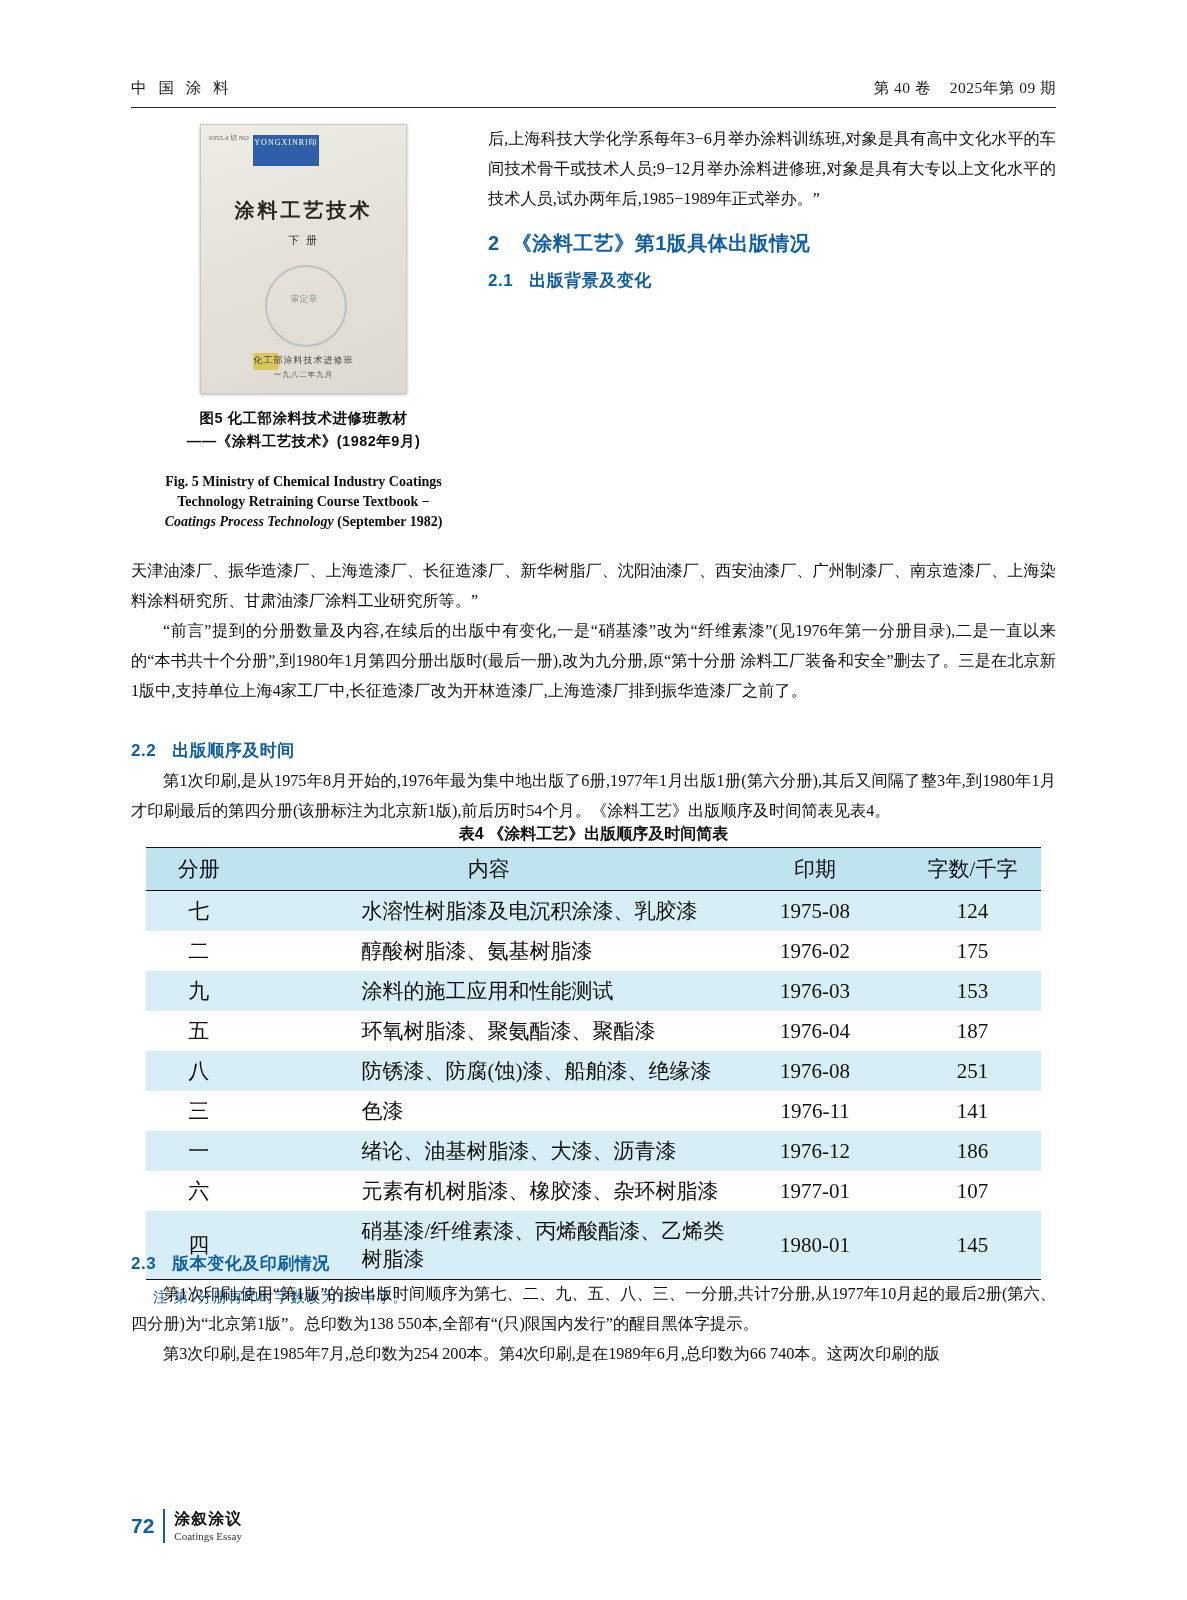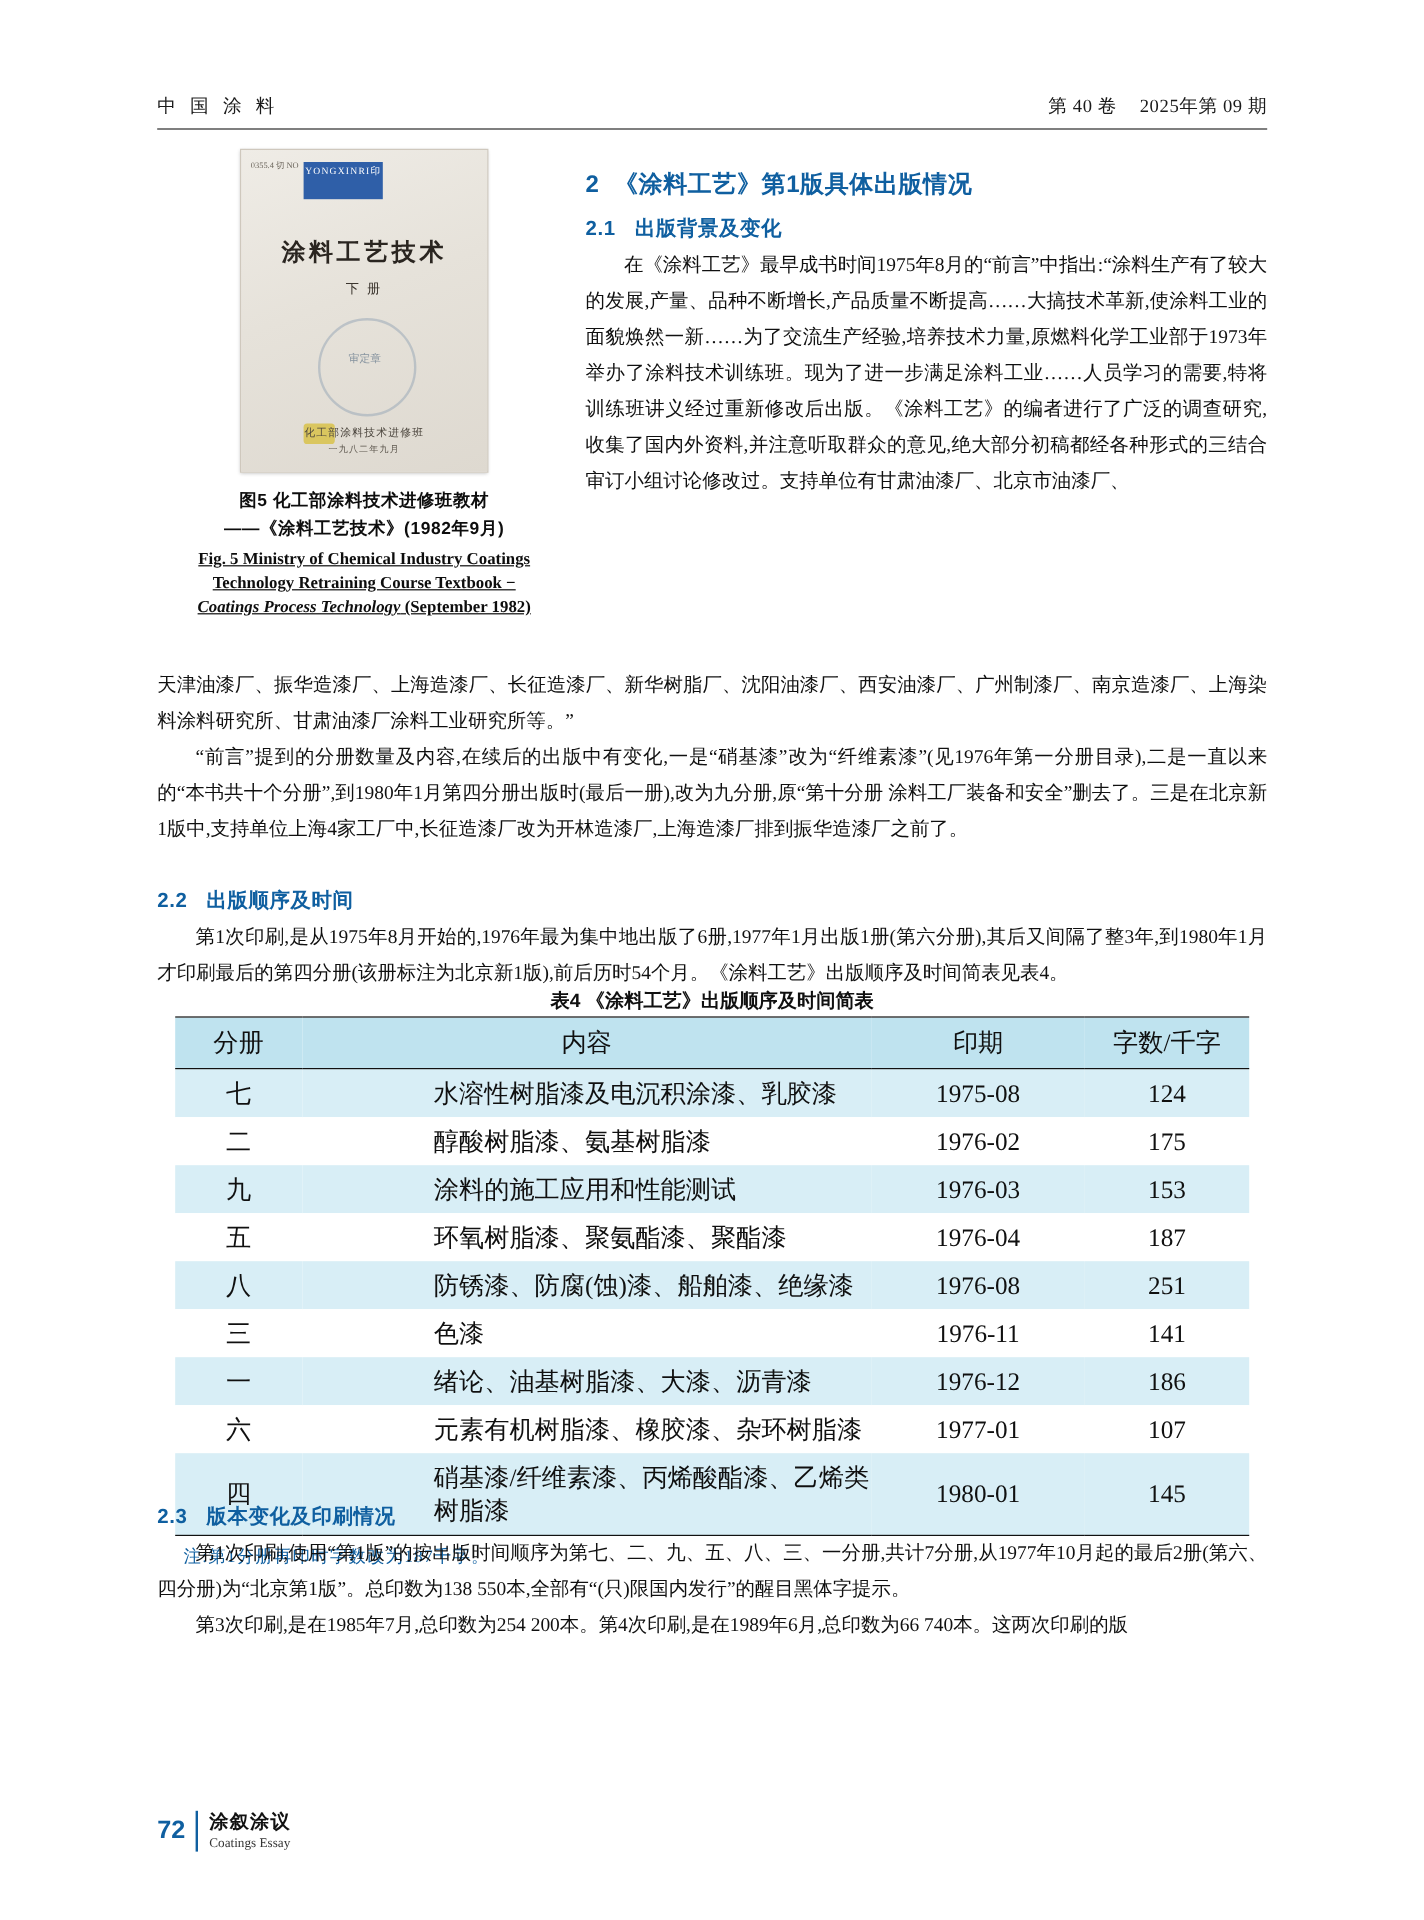--- a/index.html
+++ b/index.html
@@ -175,26 +175,25 @@
   }
   .fig-caption .cn2 {
     font-weight: bold;
     font-family: "Liberation Sans", sans-serif;
     display: block;
     margin-top: 2px;
     letter-spacing: 0.5px;
   }
   .fig-caption .en {
     display: block;
-    margin-top: 5px;
+    margin-top: 20px;
     font-weight: bold;
     font-size: 14px;
     line-height: 20px;
     font-family: "Liberation Serif", serif;
-    text-decoration: underline;
   }
   .fig-caption .en i {
     font-style: italic;
   }
 
   .right-col {
     position: absolute;
     top: 124px;
     left: 488px;
     width: 568px;
@@ -373,30 +372,30 @@
       <span class="cn2">——《涂料工艺技术》(1982年9月)</span>
       <span class="en">
         <span>Fig. 5   Ministry of Chemical Industry Coatings</span><br>
         <span>Technology Retraining Course Textbook −</span><br>
         <i>Coatings Process Technology</i><span> (September 1982)</span>
       </span>
     </div>
   </div>
 
   <div class="right-col">
+    <p class="body">后,上海科技大学化学系每年3−6月举办涂料训练班,对象是具有高中文化水平的车间技术骨干或技术人员;9−12月举办涂料进修班,对象是具有大专以上文化水平的技术人员,试办两年后,1985−1989年正式举办。”</p>
 
     <h2 class="section">
       <span class="num">2</span><span>《涂料工艺》第1版具体出版情况</span>
     </h2>
 
     <h3 class="subsection">
       <span class="num">2.1</span><span>出版背景及变化</span>
     </h3>
 
-    <p class="body indent">在《涂料工艺》最早成书时间1975年8月的“前言”中指出:“涂料生产有了较大的发展,产量、品种不断增长,产品质量不断提高……大搞技术革新,使涂料工业的面貌焕然一新……为了交流生产经验,培养技术力量,原燃料化学工业部于1973年举办了涂料技术训练班。现为了进一步满足涂料工业……人员学习的需要,特将训练班讲义经过重新修改后出版。《涂料工艺》的编者进行了广泛的调查研究,收集了国内外资料,并注意听取群众的意见,绝大部分初稿都经各种形式的三结合审订小组讨论修改过。支持单位有甘肃油漆厂、北京市油漆厂、</p>
   </div>
 
   <div class="full" id="full-1">
     <p class="body">天津油漆厂、振华造漆厂、上海造漆厂、长征造漆厂、新华树脂厂、沈阳油漆厂、西安油漆厂、广州制漆厂、南京造漆厂、上海染料涂料研究所、甘肃油漆厂涂料工业研究所等。”</p>
     <p class="body indent">“前言”提到的分册数量及内容,在续后的出版中有变化,一是“硝基漆”改为“纤维素漆”(见1976年第一分册目录),二是一直以来的“本书共十个分册”,到1980年1月第四分册出版时(最后一册),改为九分册,原“第十分册   涂料工厂装备和安全”删去了。三是在北京新1版中,支持单位上海4家工厂中,长征造漆厂改为开林造漆厂,上海造漆厂排到振华造漆厂之前了。</p>
   </div>
 
   <div class="full" id="full-2">
     <h3 class="subsection">
       <span class="num">2.2</span><span>出版顺序及时间</span>

